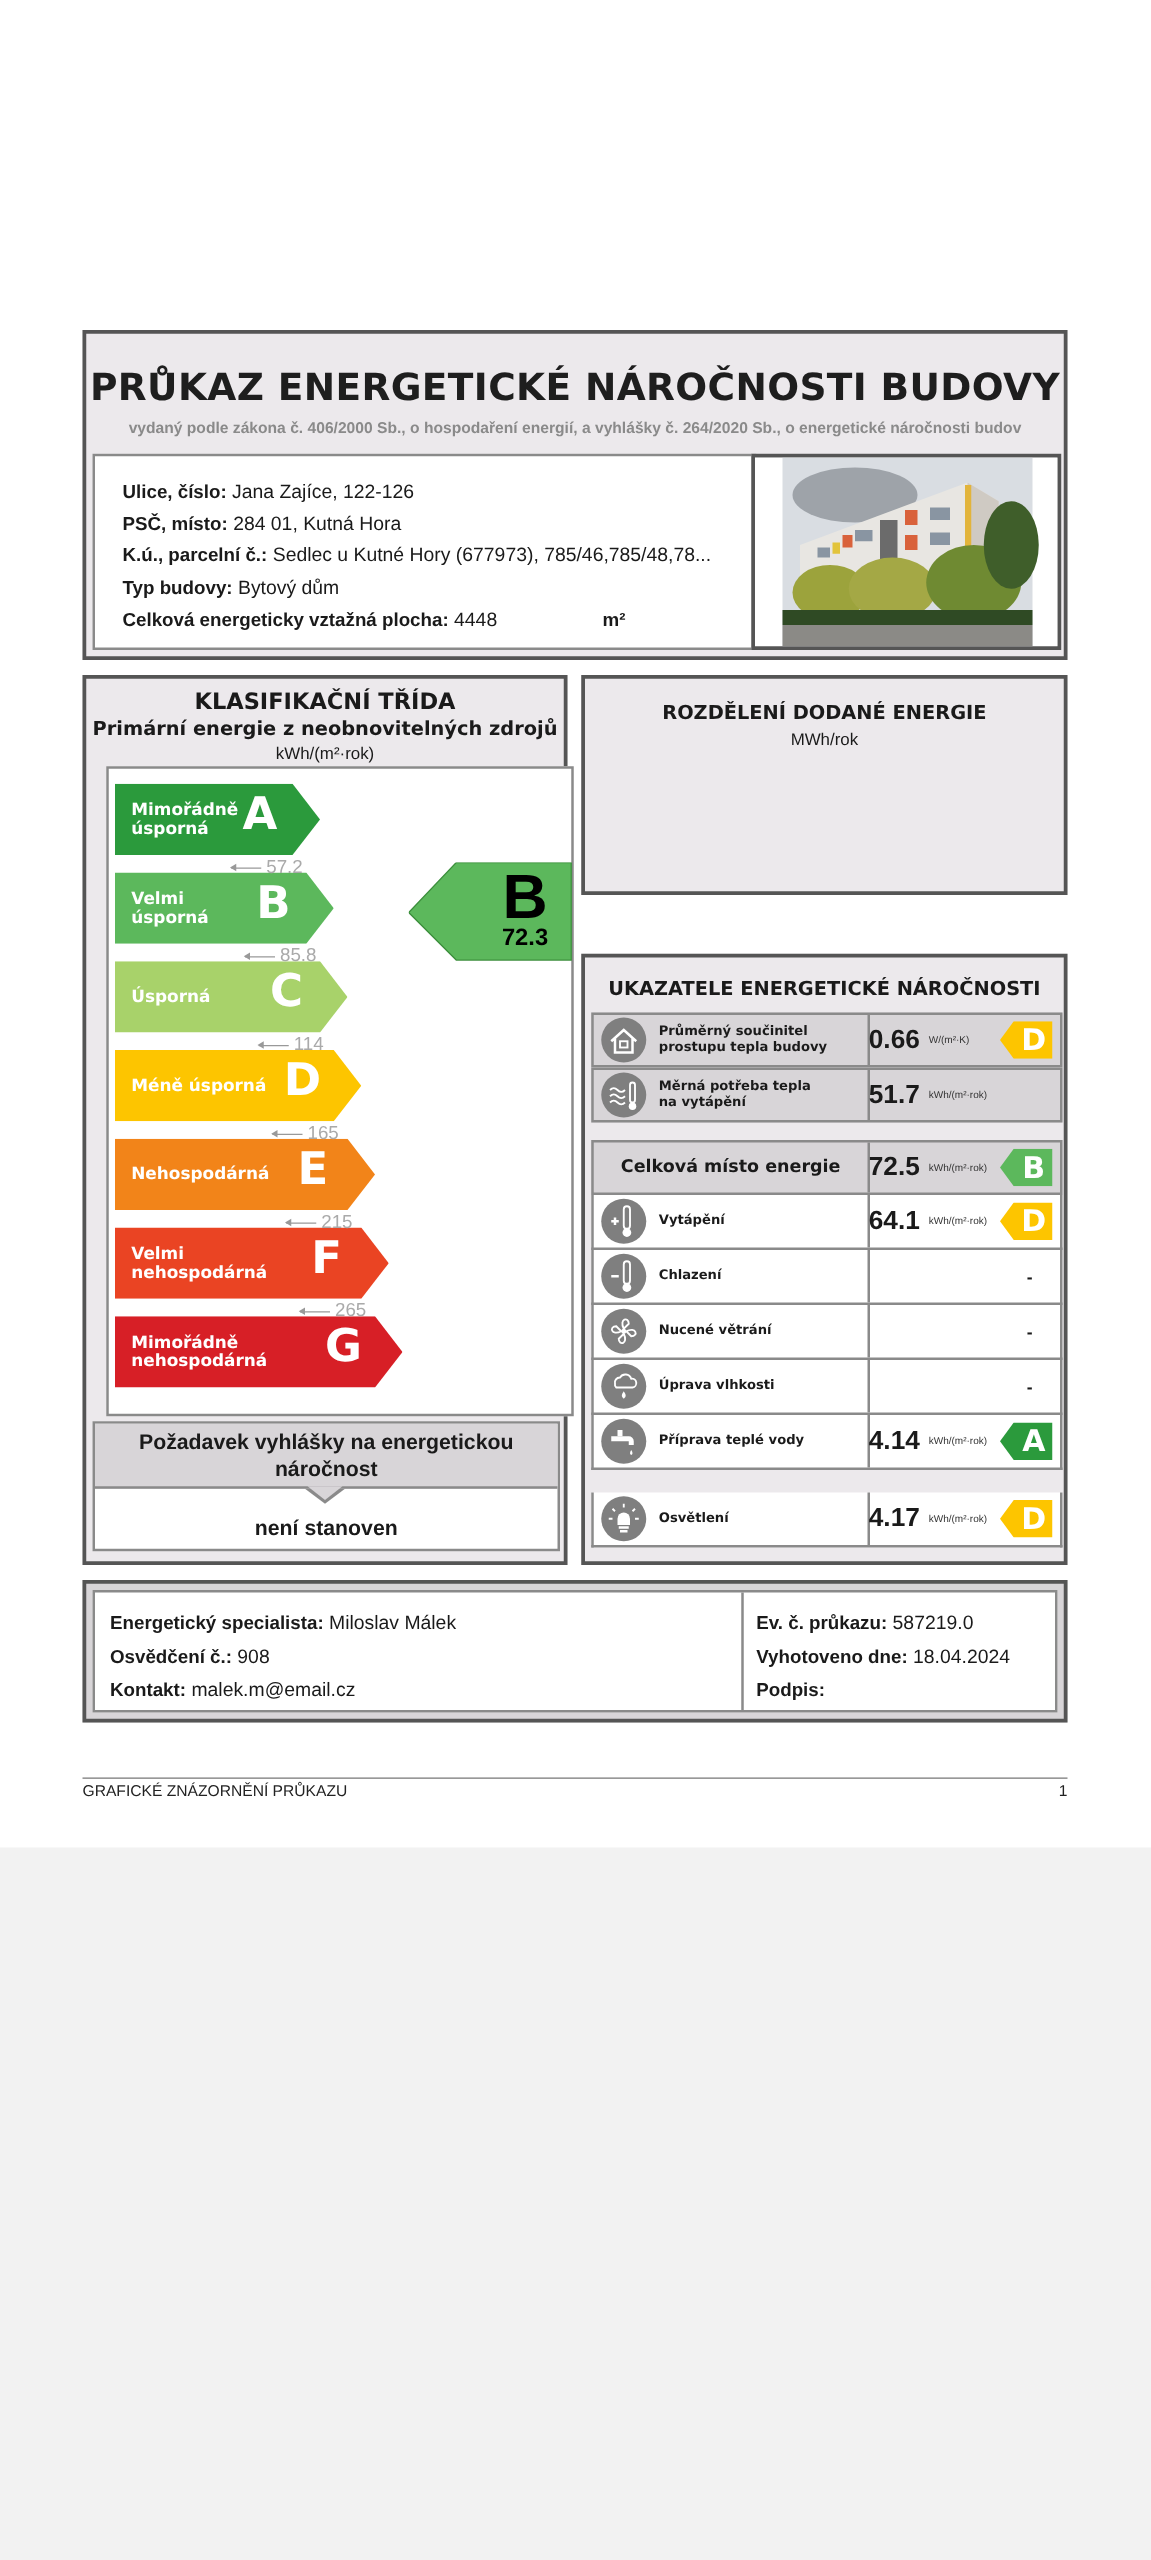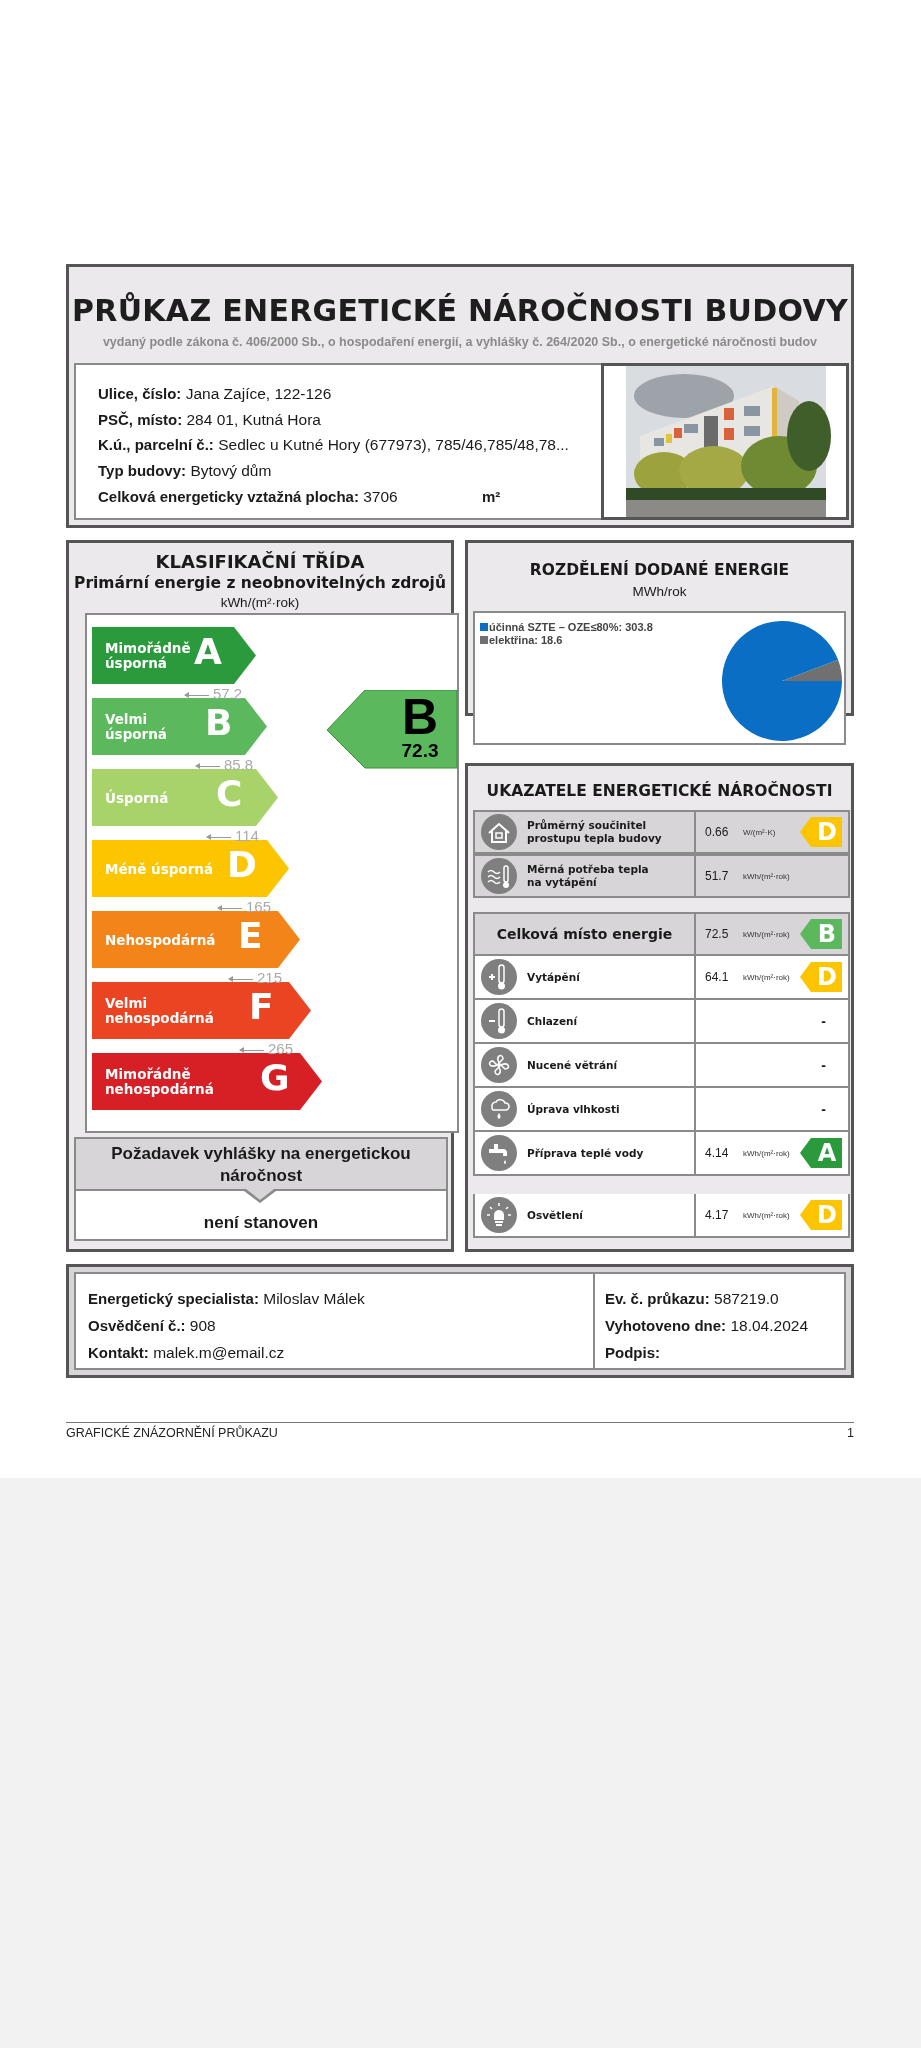--- a/index.html
+++ b/index.html
@@ -54,21 +54,21 @@
   
   #ind { left: 465px; top: 763px; width: 389px; height: 489px; }
   .ind-h1 { position: absolute; left: 0; width: 100%; top: 16px; text-align: center; font-family: "DejaVu Sans", sans-serif; font-weight: bold; font-size: 15.5px; }
   .irow { position: absolute; left: 5px; width: 377px; background: #fff; border: 2px solid #8a8a8a; }
   .irow.grey { background: #d8d5d8; }
   .irow .split { position: absolute; left: 219px; top: 0; bottom: 0; border-left: 2px solid #8a8a8a; }
   .ico { position: absolute; left: 6px; top: 50%; transform: translateY(-50%); width: 36px; height: 36px; border-radius: 50%; background: #7f7f7f; }
   .ico svg { position: absolute; left: 0; top: 0; }
   .ilabel { position: absolute; left: 52px; top: 50%; transform: translateY(-50%); font-family: "DejaVu Sans", sans-serif; font-weight: bold; font-size: 10.5px; line-height: 13px; white-space: pre-line; }
   .ilabel.big { left: 0; width: 219px; text-align: center; font-size: 14px; }
-  .ival { position: absolute; left: 230px; top: 50%; transform: translateY(-50%); font-weight: normal; font-size: 12px; }
+  .ival { position: absolute; left: 220px; top: 50%; transform: translateY(-50%); font-weight: bold; font-size: 21px; }
   .iunit { position: absolute; left: 268px; top: 50%; transform: translateY(-50%); font-size: 8px; color: #333; }
   .idash { position: absolute; right: 22px; top: 50%; transform: translateY(-50%); font-size: 14px; font-weight: bold; }
   .ibadge { position: absolute; right: 6px; top: 50%; transform: translateY(-50%); width: 42px; height: 30px; }
   .ibadge svg { position: absolute; left: 0; top: 0; }
   .ibadge span { position: absolute; left: 12px; width: 30px; text-align: center; top: 1px; font-family: "DejaVu Sans", sans-serif; font-weight: bold; font-size: 24px; color: #fff; }
 
   
   #spec { left: 66px; top: 1264px; width: 788px; height: 114px; background: #d8d5d8; }
   #spec-in { left: 5px; top: 5px; width: 772px; height: 98px; }
   .spec-split { position: absolute; left: 517px; top: 0; bottom: 0; border-left: 2px solid #8a8a8a; }
@@ -101,21 +101,21 @@
     <div class="info-row" style="top:71px">
       <b>K.ú., parcelní č.:</b>
       <span>Sedlec u Kutné Hory (677973), 785/46,785/48,78...</span>
     </div>
     <div class="info-row" style="top:97px">
       <b>Typ budovy:</b>
       <span>Bytový dům</span>
     </div>
     <div class="info-row" style="top:123px">
       <b>Celková energeticky vztažná plocha:</b>
-      <span>3706</span>
+      <span>4448</span>
     </div>
     <div class="info-row" style="top:123px; left:406px;">
       <b>m²</b>
     </div>
   </div>
 
   <div class="inner" id="photo">
     <svg width="242" height="151" viewBox="0 0 242 151">
       <rect x="0" y="0" width="242" height="151" fill="#ffffff"></rect>
       <rect x="22" y="0" width="200" height="151" fill="#d9dde2"></rect>
@@ -223,30 +223,20 @@
   <div class="inner" id="req">
     <div class="req-head">Požadavek vyhlášky na energetickou náročnost</div>
     <div class="req-tri"></div>
     <div class="req-val">není stanoven</div>
   </div>
 </div>
 
 <div class="frame" id="dist">
   <div class="dist-h1">ROZDĚLENÍ DODANÉ ENERGIE</div>
   <div class="dist-h2">MWh/rok</div>
-  <div class="inner" id="pie-box">
-    <div class="legend">
-      <div><span class="sw" id="sw0" style="background: rgb(10, 111, 196);"></span><span>účinná SZTE – OZE≤80%: 303.8</span></div>
-      <div><span class="sw" id="sw1" style="background: rgb(112, 112, 112);"></span><span>elektřina: 18.6</span></div>
-    </div>
-    <svg id="pie" width="124" height="124" viewBox="0 0 124 124">
-        <path d="M62,62 L122,62 A60,60 0 0 0 118.1009745611249,40.723706777447866 Z" fill="#707070"></path>
-        <path d="M62,62 L118.1009745611249,40.723706777447866 A60,60 0 1 0 122,62.000000000000014 Z" fill="#0a6fc4"></path>
-      </svg>
-  </div>
 </div>
 
 <div class="frame" id="ind">
   <div class="ind-h1">UKAZATELE ENERGETICKÉ NÁROČNOSTI</div>
   <div id="irows">
       <div class="irow grey" style="top: 44px; height: 44px;">
         <div class="split"></div>
         <div class="ico">
           <svg width="36" height="36" viewBox="0 0 36 36">
             <path d="M8 19 L18 10 L28 19 M11 17 V28 H25 V17" fill="none" stroke="#fff" stroke-width="2"></path>

